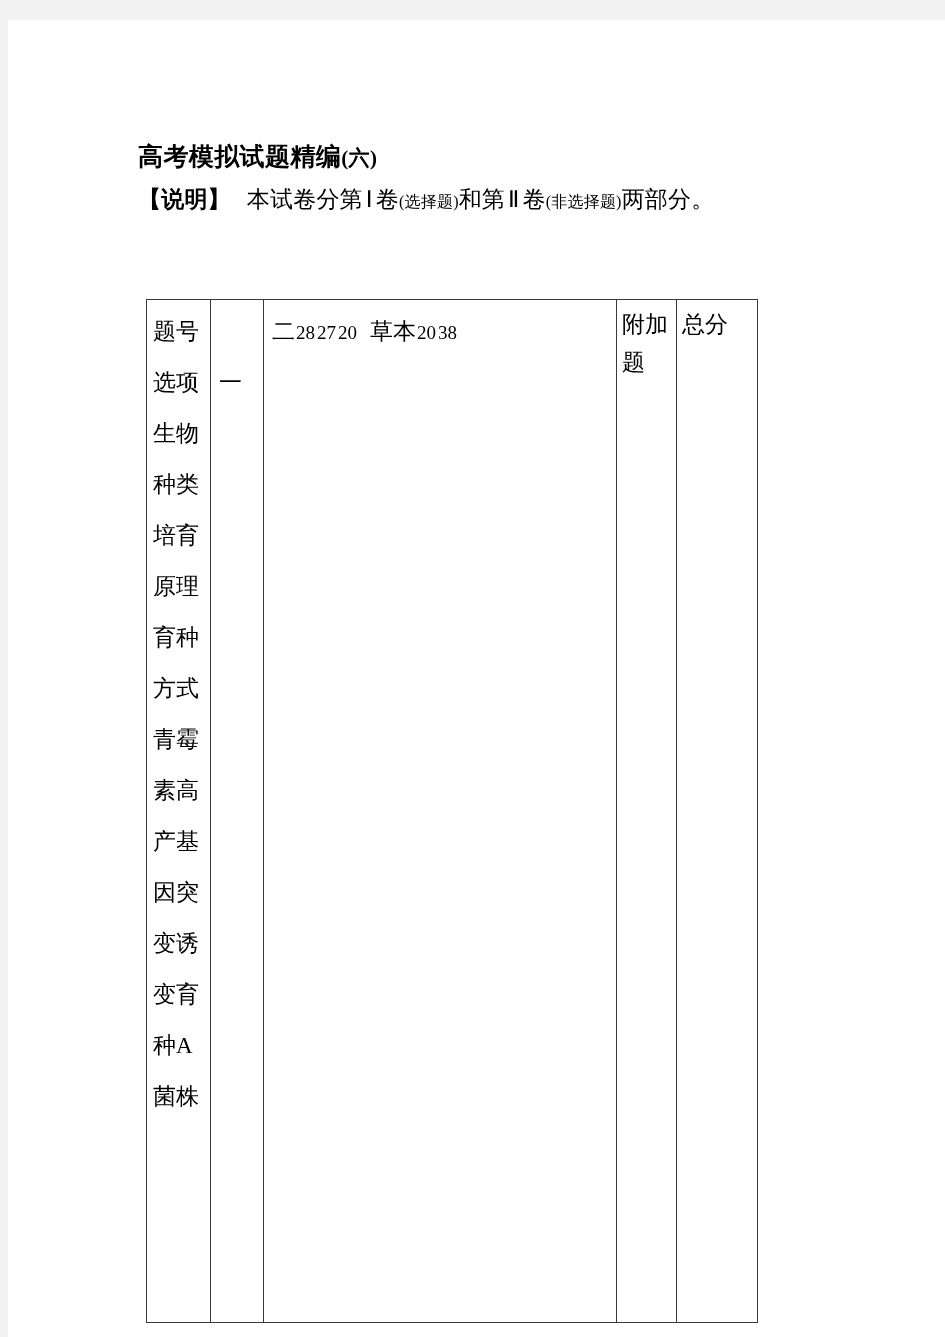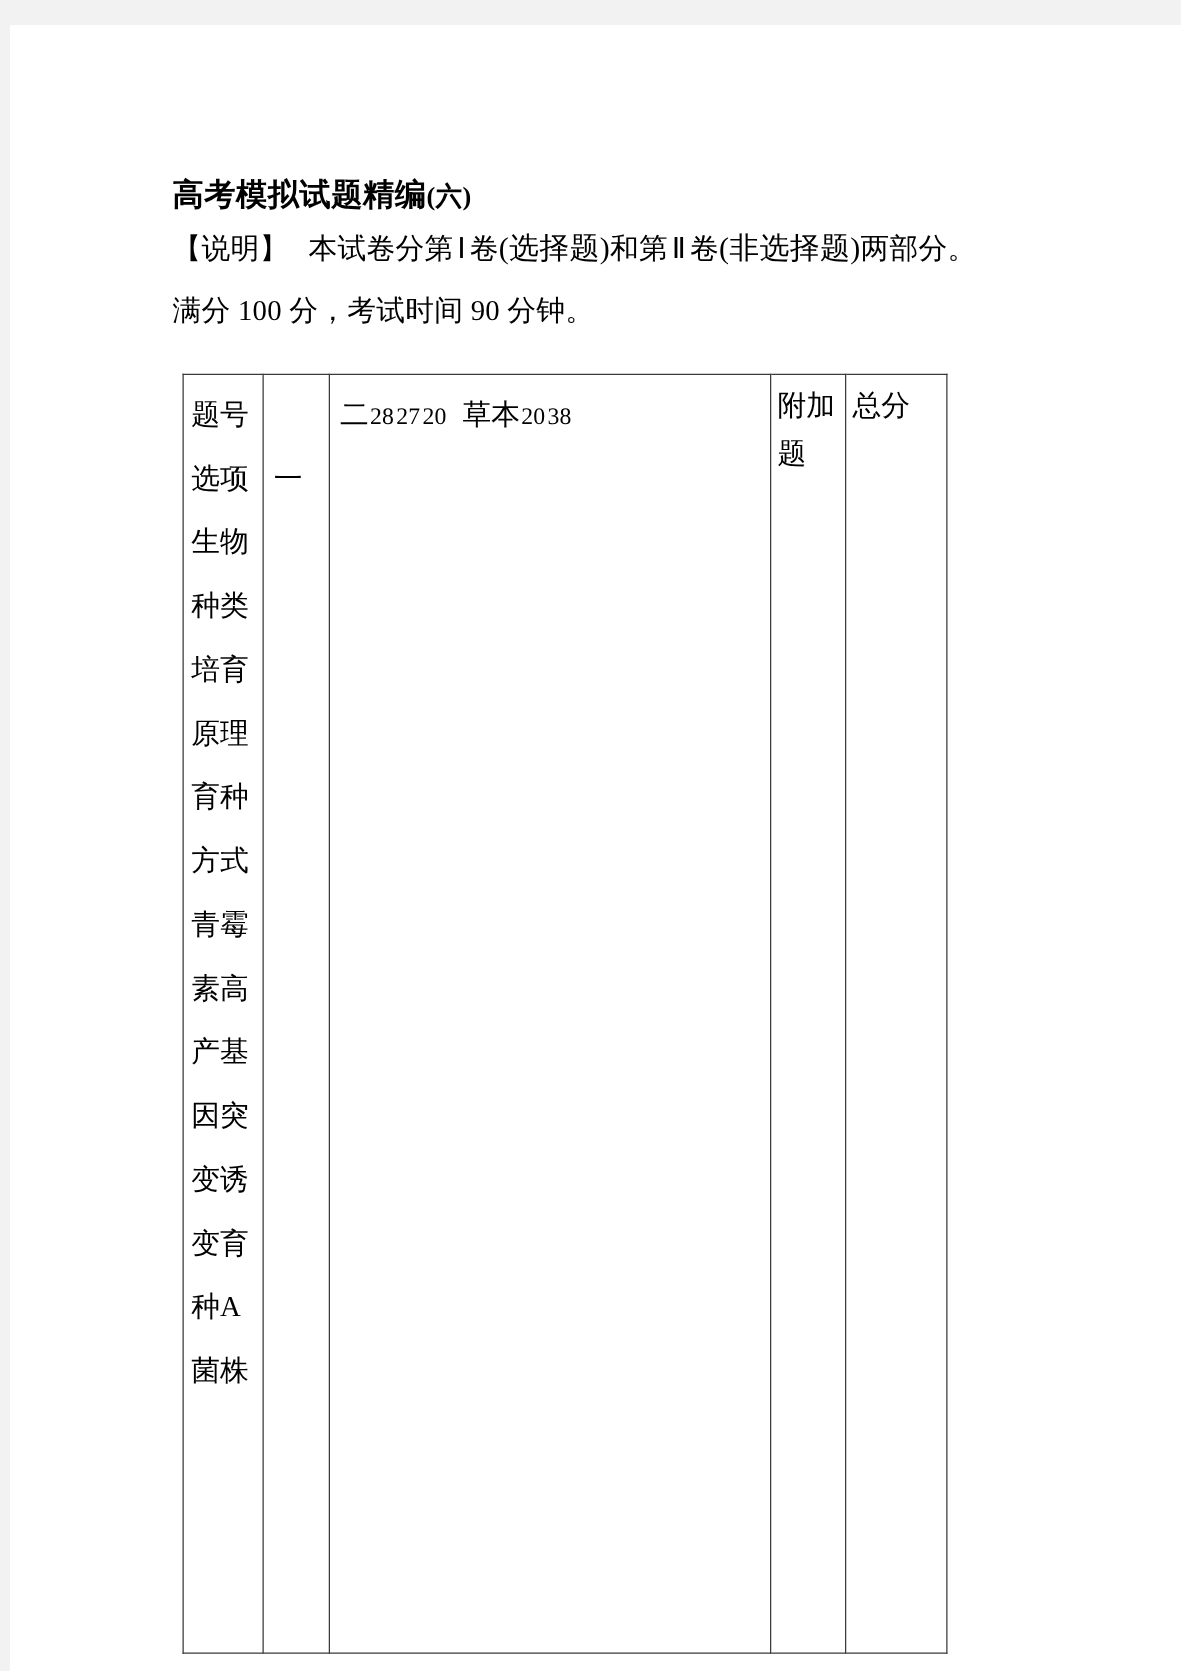--- a/index.html
+++ b/index.html
@@ -44,32 +44,32 @@
   }
 
   .note-line {
     font-size: 23px;
     color: #000000;
     line-height: 50px;
     white-space: nowrap;
     letter-spacing: 0.2px;
   }
   .note-label {
-    font-weight: normal;
+    font-weight: bold;
   }
   .note-gap {
     display: inline-block;
     width: 16px;
   }
   .roman {
     font-family: "Liberation Serif", serif;
     padding: 0 3px;
   }
   .small-paren {
-    font-size: 24px;
+    font-size: 16px;
   }
 
   
   .score-table {
     position: absolute;
     left: 138px;
     top: 279px;
     width: 611px;
     height: 1024px;
     border-collapse: collapse;
@@ -123,21 +123,20 @@
 <body>
 
 <div class="page">
 
   <div class="doc-body">
 
     <div class="doc-title"><span>高考模拟试题精编</span><span class="paren">(六)</span></div>
 
     <div class="note-line"><span class="note-label">【说明】</span><span class="note-gap"></span><span>本试卷分第</span><span class="roman">Ⅰ</span><span>卷</span><span class="small-paren">(选择题)</span><span>和第</span><span class="roman">Ⅱ</span><span>卷</span><span class="small-paren">(非选择题)</span><span>两部分。</span></div>
 
-    <div class="note-line">满分 100 分，考试时间 90 分钟。</div>
 
   </div>
 
   <table class="score-table">
     <colgroup>
       <col class="col-items">
       <col class="col-one">
       <col class="col-two">
       <col class="col-extra">
       <col class="col-total">

